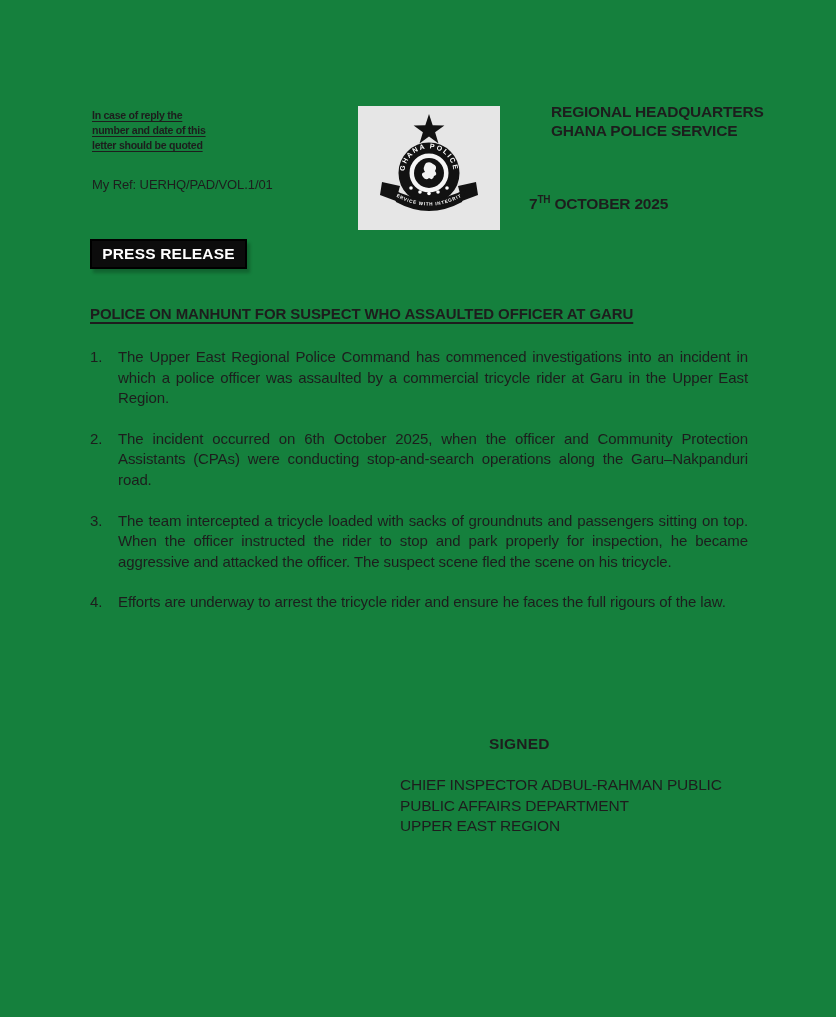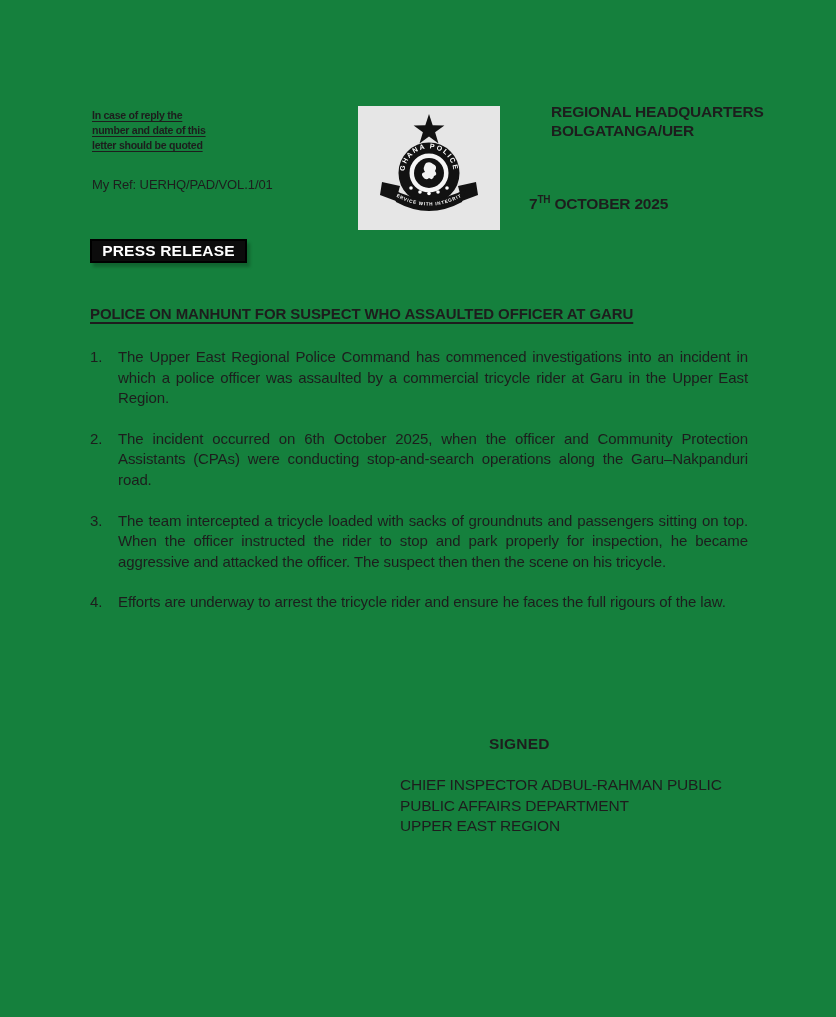--- a/index.html
+++ b/index.html
@@ -64,21 +64,21 @@
     left: 358px; top: 106px;
     width: 142px; height: 124px;
     background: #e6e6e6;
   }
   .logo-box svg { display: block; width: 100%; height: 100%; }
 
   
   .press-box {
     position: absolute;
     left: 90px; top: 239px;
-    width: 157px; height: 24px;
+    width: 157px; height: 30px;
     background: #0c0c0c;
     border: 2px solid #000;
     box-shadow: 3px 4px 3px rgba(0,0,0,0.22);
     display: flex;
     align-items: center;
     justify-content: center;
   }
   .press-box .press-label {
     color: #ffffff;
     font-size: 15.5px;
@@ -145,21 +145,21 @@
   <div class="reply-note">
     <div class="note-line">In case of reply the</div>
     <div class="note-line">number and date of this</div>
     <div class="note-line">letter should be quoted</div>
   </div>
 
   <div class="my-ref">My Ref: UERHQ/PAD/VOL.1/01</div>
 
   <div class="header-right">
     <div>REGIONAL HEADQUARTERS</div>
-    <div>BOLGATANGA/UER</div>
+    <div>GHANA POLICE SERVICE</div>
   </div>
 
   <div class="date-line"><span>7</span><sup>TH</sup><span> OCTOBER 2025</span></div>
 
   <div class="logo-box">
     <svg viewBox="0 0 142 124" xmlns="http://www.w3.org/2000/svg">
 
       <polygon points="71,8 74.7,19.2 86.4,19.4 77.1,26.2 80.5,37.4 71,30.6 61.5,37.4 64.9,26.2 55.6,19.4 67.3,19.2" fill="#121212"></polygon>
 
       <circle cx="71" cy="67" r="25" fill="#f5f5f5" stroke="#121212" stroke-width="11"></circle>
@@ -199,21 +199,21 @@
     <li class="body-item">
       <span class="item-number">1.</span>
       <span>The Upper East Regional Police Command has commenced investigations into an incident in which a police officer was assaulted by a commercial tricycle rider at Garu in the Upper East Region.</span>
     </li>
     <li class="body-item">
       <span class="item-number">2.</span>
       <span>The incident occurred on 6th October 2025, when the officer and Community Protection Assistants (CPAs) were conducting stop-and-search operations along the Garu–Nakpanduri road.</span>
     </li>
     <li class="body-item">
       <span class="item-number">3.</span>
-      <span>The team intercepted a tricycle loaded with sacks of groundnuts and passengers sitting on top. When the officer instructed the rider to stop and park properly for inspection, he became aggressive and attacked the officer. The suspect then then the scene on his tricycle.</span>
+      <span>The team intercepted a tricycle loaded with sacks of groundnuts and passengers sitting on top. When the officer instructed the rider to stop and park properly for inspection, he became aggressive and attacked the officer. The suspect scene fled the scene on his tricycle.</span>
     </li>
     <li class="body-item">
       <span class="item-number">4.</span>
       <span>Efforts are underway to arrest the tricycle rider and ensure he faces the full rigours of the law.</span>
     </li>
   </ol>
 
   <div class="signed-label">SIGNED</div>
 
   <div class="signature-block">

